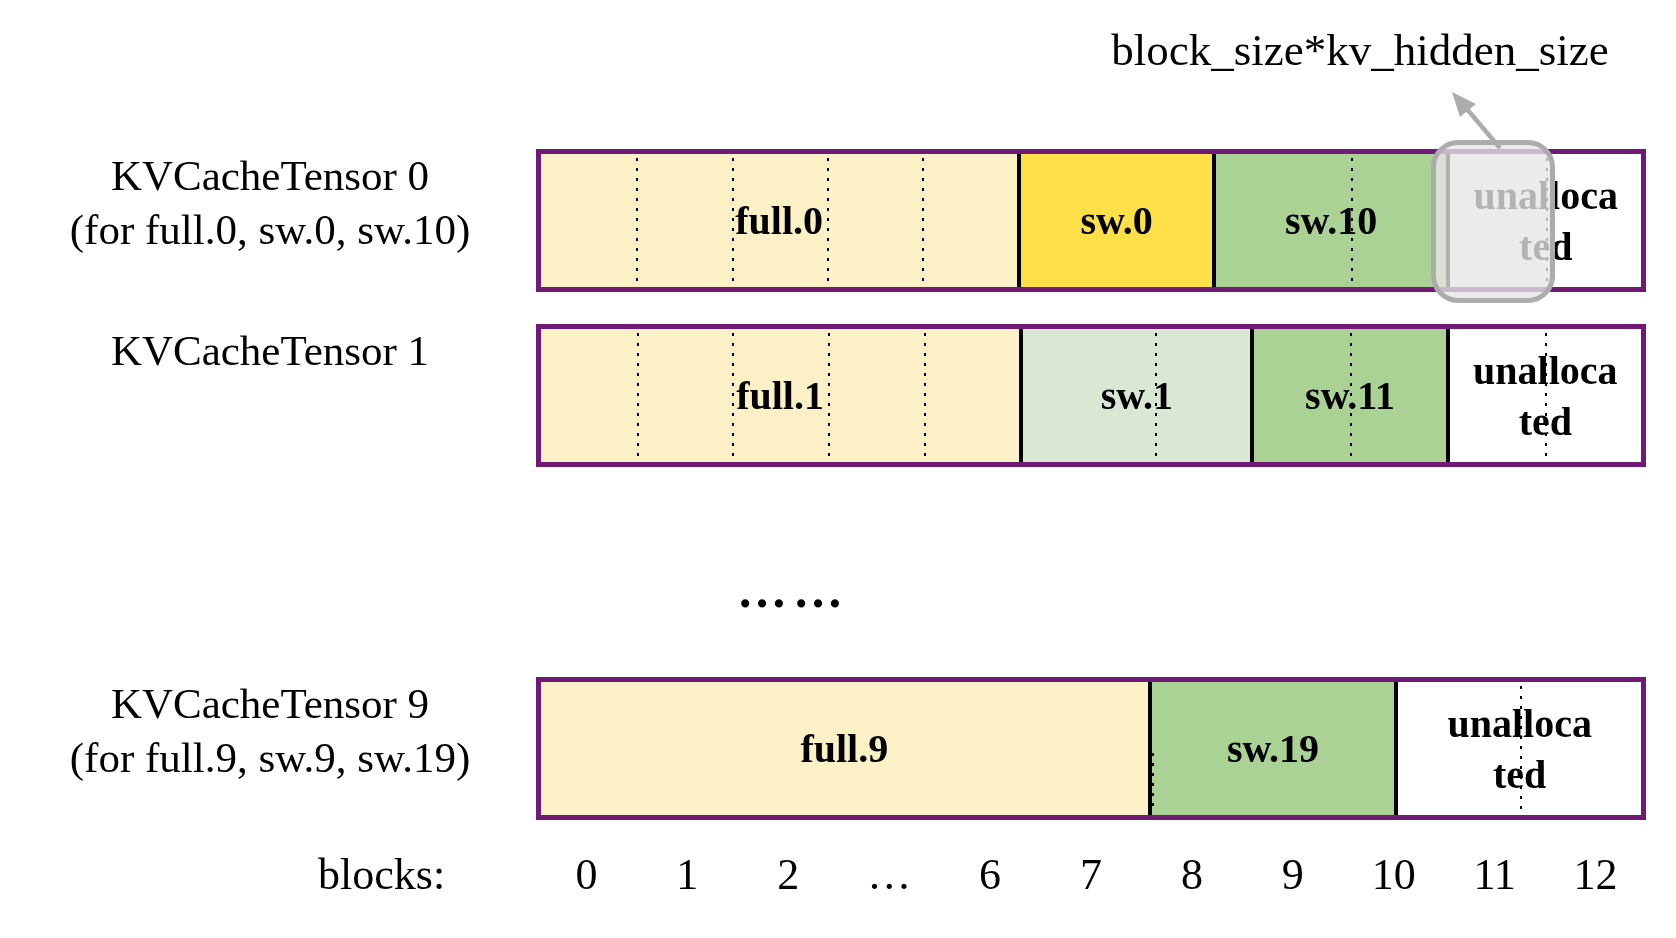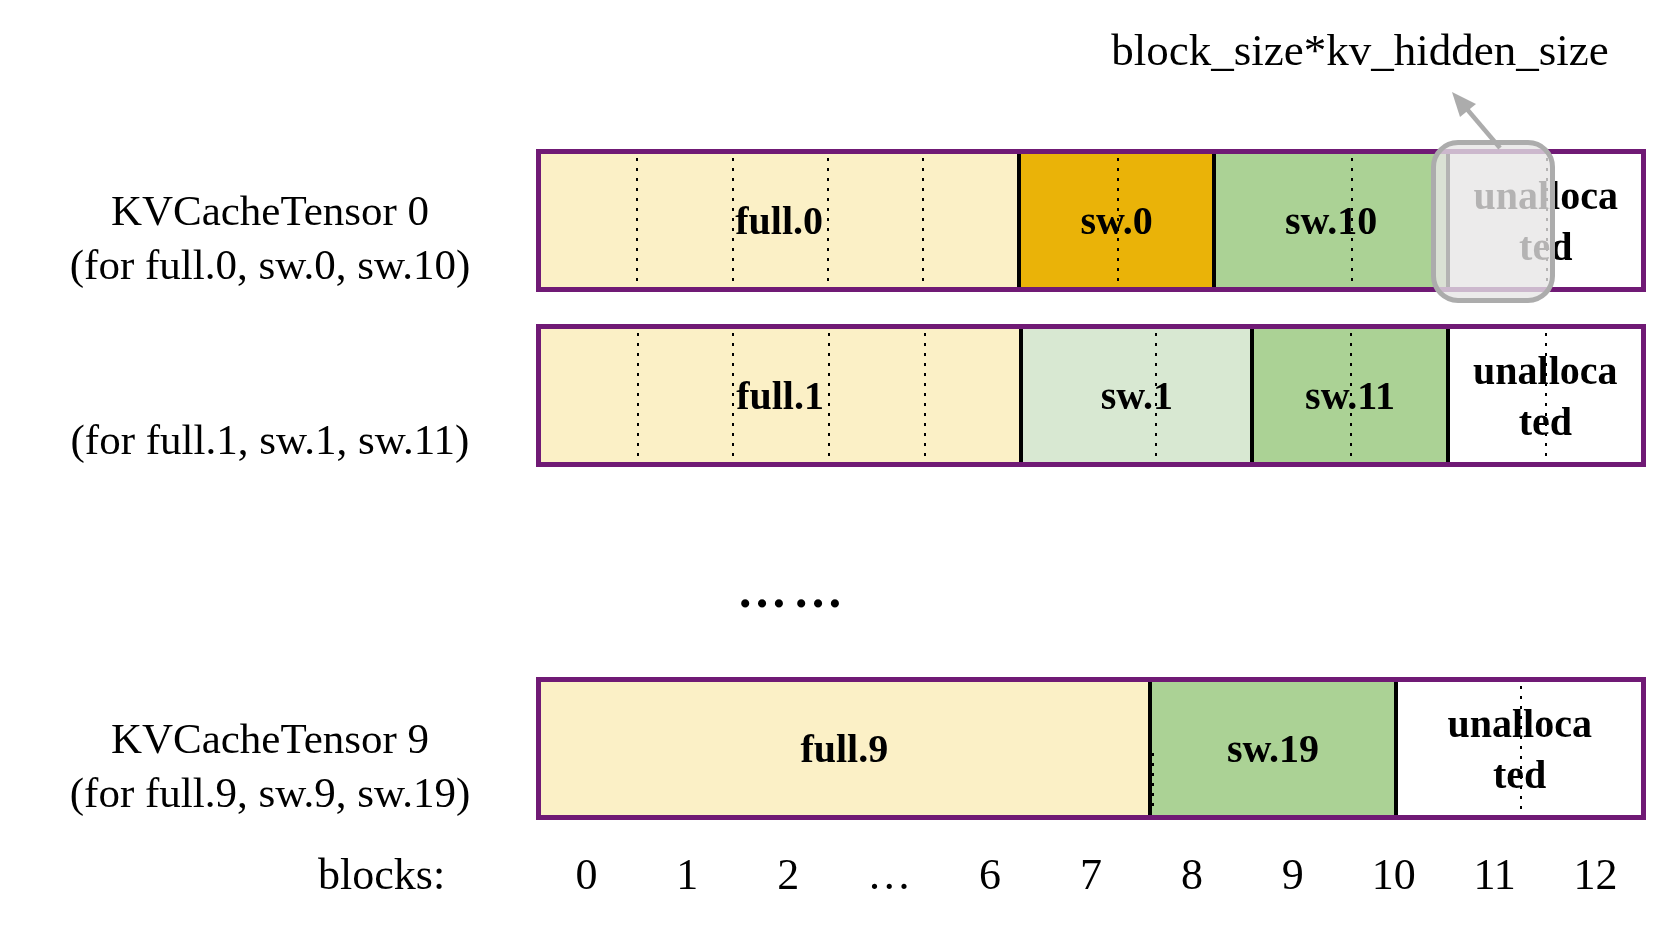--- a/index.html
+++ b/index.html
@@ -40,21 +40,21 @@
     height: 143px;
   }
   .row-label {
     position: absolute;
     left: 22px;
     top: 0;
     width: 496px;
     height: 143px;
     display: flex;
     flex-direction: column;
-    justify-content: flex-end;
+    justify-content: flex-start;
     text-align: center;
   }
   .tensor-name   { font-size: 43px; line-height: 54px; white-space: nowrap; }
   .tensor-subtitle { font-size: 43px; line-height: 54px; white-space: nowrap; font-family: Liberation Serif, serif; }
 
   .bar {
     position: absolute;
     left: 536px;
     top: 0;
     width: 1110px;
@@ -163,41 +163,41 @@
     </div>
     <div class="bar">
           <div class="segment" style="flex-grow: 5; background: rgb(251, 240, 198);">
             <div class="cell"></div>
             <div class="cell"></div>
             <div class="cell"></div>
             <div class="cell"></div>
             <div class="cell"></div>
             <div class="seg-label">full.0</div>
           </div>
-          <div class="segment" style="flex-grow: 2; background: #eab308;">
+          <div class="segment" style="flex-grow: 2; background: #fde047; align-items: center;">
             <div class="cell"></div>
             <div class="cell"></div>
             <div class="seg-label">sw.0</div>
           </div>
           <div class="segment" style="flex-grow: 2; background: rgb(171, 210, 149); padding-left: 40px;">
             <div class="cell"></div>
             <div class="cell"></div>
             <div class="seg-label">sw.10</div>
           </div>
           <div class="segment" style="flex-grow: 2; background: rgb(255, 255, 255);">
             <div class="cell"></div>
             <div class="cell"></div>
             <div class="seg-label">unalloca
 ted</div>
           </div>
         </div>
   </div>
       <div class="tensor-row" style="top: 324px;">
     <div class="row-label">
-      <div class="tensor-subtitle">(for full.1, sw.1, sw.11)</div>
+      <div class="tensor-name">KVCacheTensor 1</div>
     </div>
     <div class="bar">
           <div class="segment" style="flex-grow: 5; background: rgb(251, 240, 198);">
             <div class="cell"></div>
             <div class="cell"></div>
             <div class="cell"></div>
             <div class="cell"></div>
             <div class="cell"></div>
             <div class="seg-label">full.1</div>
           </div>

